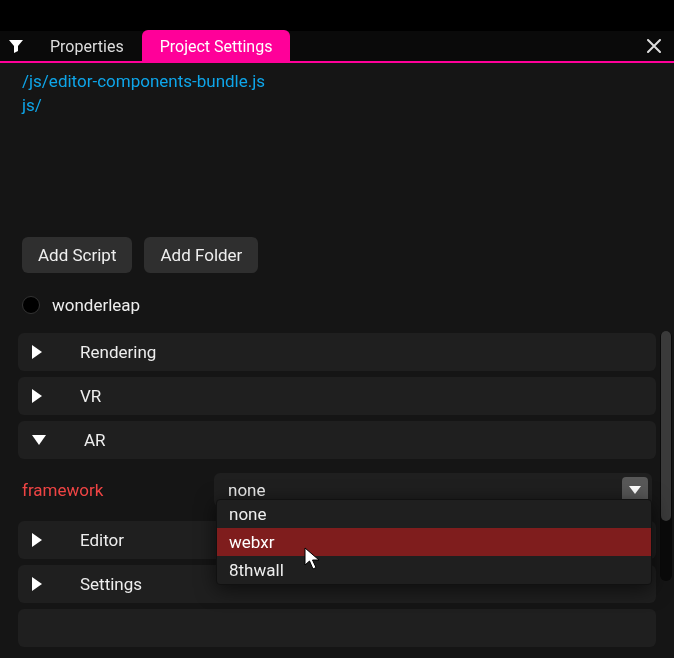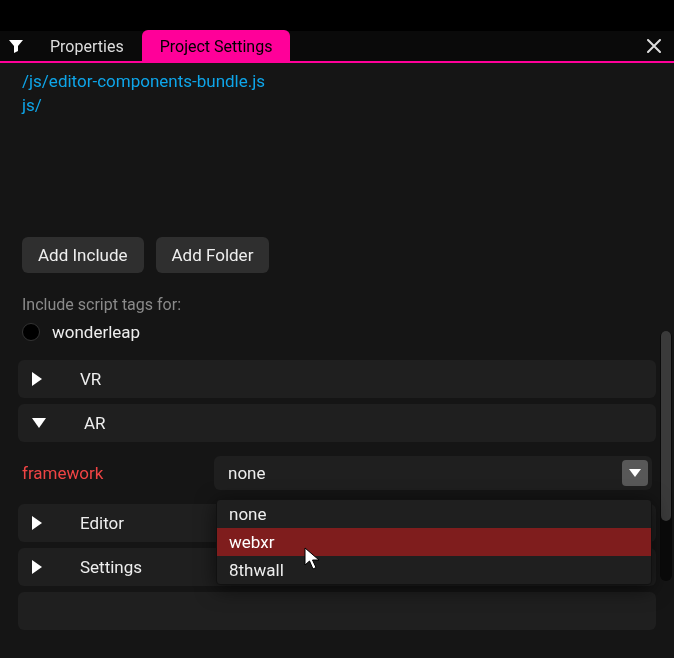--- a/index.html
+++ b/index.html
@@ -2,21 +2,21 @@
 <html><head>
 <meta charset="utf-8">
 <style>
   * { box-sizing: border-box; margin: 0; padding: 0; font-family: -apple-system, BlinkMacSystemFont, "Segoe UI", Roboto, sans-serif; }
   html, body { width: 674px; height: 658px; background: #000; color: #e8e8e8; overflow: hidden; }
   .window { width: 674px; height: 658px; background: #151515; position: relative; margin-top: 31px; }
 
   .tabbar { display: flex; align-items: center; height: 32px; background: #0a0a0a; border-bottom: 2px solid #ff0099; }
   .tabbar .filter-icon { width: 32px; height: 32px; display:flex; align-items:center; justify-content:center; color:#fff; }
   .tab { height: 32px; padding: 0 18px; display:flex; align-items:center; font-size:16px; color:#ddd; cursor:pointer; }
-  .tab.active { background:#ff0099; color:#000000; border-top-left-radius:6px; border-top-right-radius:6px; }
+  .tab.active { background:#ff0099; color:#ffffff; border-top-left-radius:6px; border-top-right-radius:6px; }
   .tabbar .spacer { flex:1; }
   .close-icon { width:40px; height:32px; display:flex; align-items:center; justify-content:center; color:#ddd; font-size:18px; cursor:pointer; }
 
   .content { position:relative; padding: 0 18px 18px 18px; }
   .script-paths { padding:6px 4px 0 4px; font-size:17px; line-height:24px; color:#0ea5e9; }
 
   .btn-row { display:flex; gap:12px; margin-top:120px; margin-bottom:22px; padding-left:4px;}
   .btn { background:#2f2f2f; color:#eee; border:none; border-radius:6px; padding:8px 16px; font-size:17px; cursor:pointer; }
 
   .subtle { color:#8a8a8a; font-size:16px; padding-left:4px; margin-bottom:8px;}
@@ -68,31 +68,34 @@
   </div>
 
   <div class="content">
 
     <div class="script-paths">
       <div>/js/editor-components-bundle.js</div>
       <div>js/</div>
     </div>
 
     <div class="btn-row">
-      <button class="btn">Add Include</button>
+      <button class="btn">Add Script</button>
       <button class="btn">Add Folder</button>
     </div>
 
-    <div class="subtle">Include script tags for:</div>
     <div class="check-row">
       <div class="checkbox"></div>
       <div class="check-label">wonderleap</div>
     </div>
 
     <div class="sections">
+      <div class="section">
+        <span class="tri right"></span>
+        <span class="section-label">Rendering</span>
+      </div>
       <div class="section">
         <span class="tri right"></span>
         <span class="section-label">VR</span>
       </div>
       <div class="section">
         <span class="tri down"></span>
         <span class="section-label">AR</span>
       </div>
 
       <div class="framework-row">

